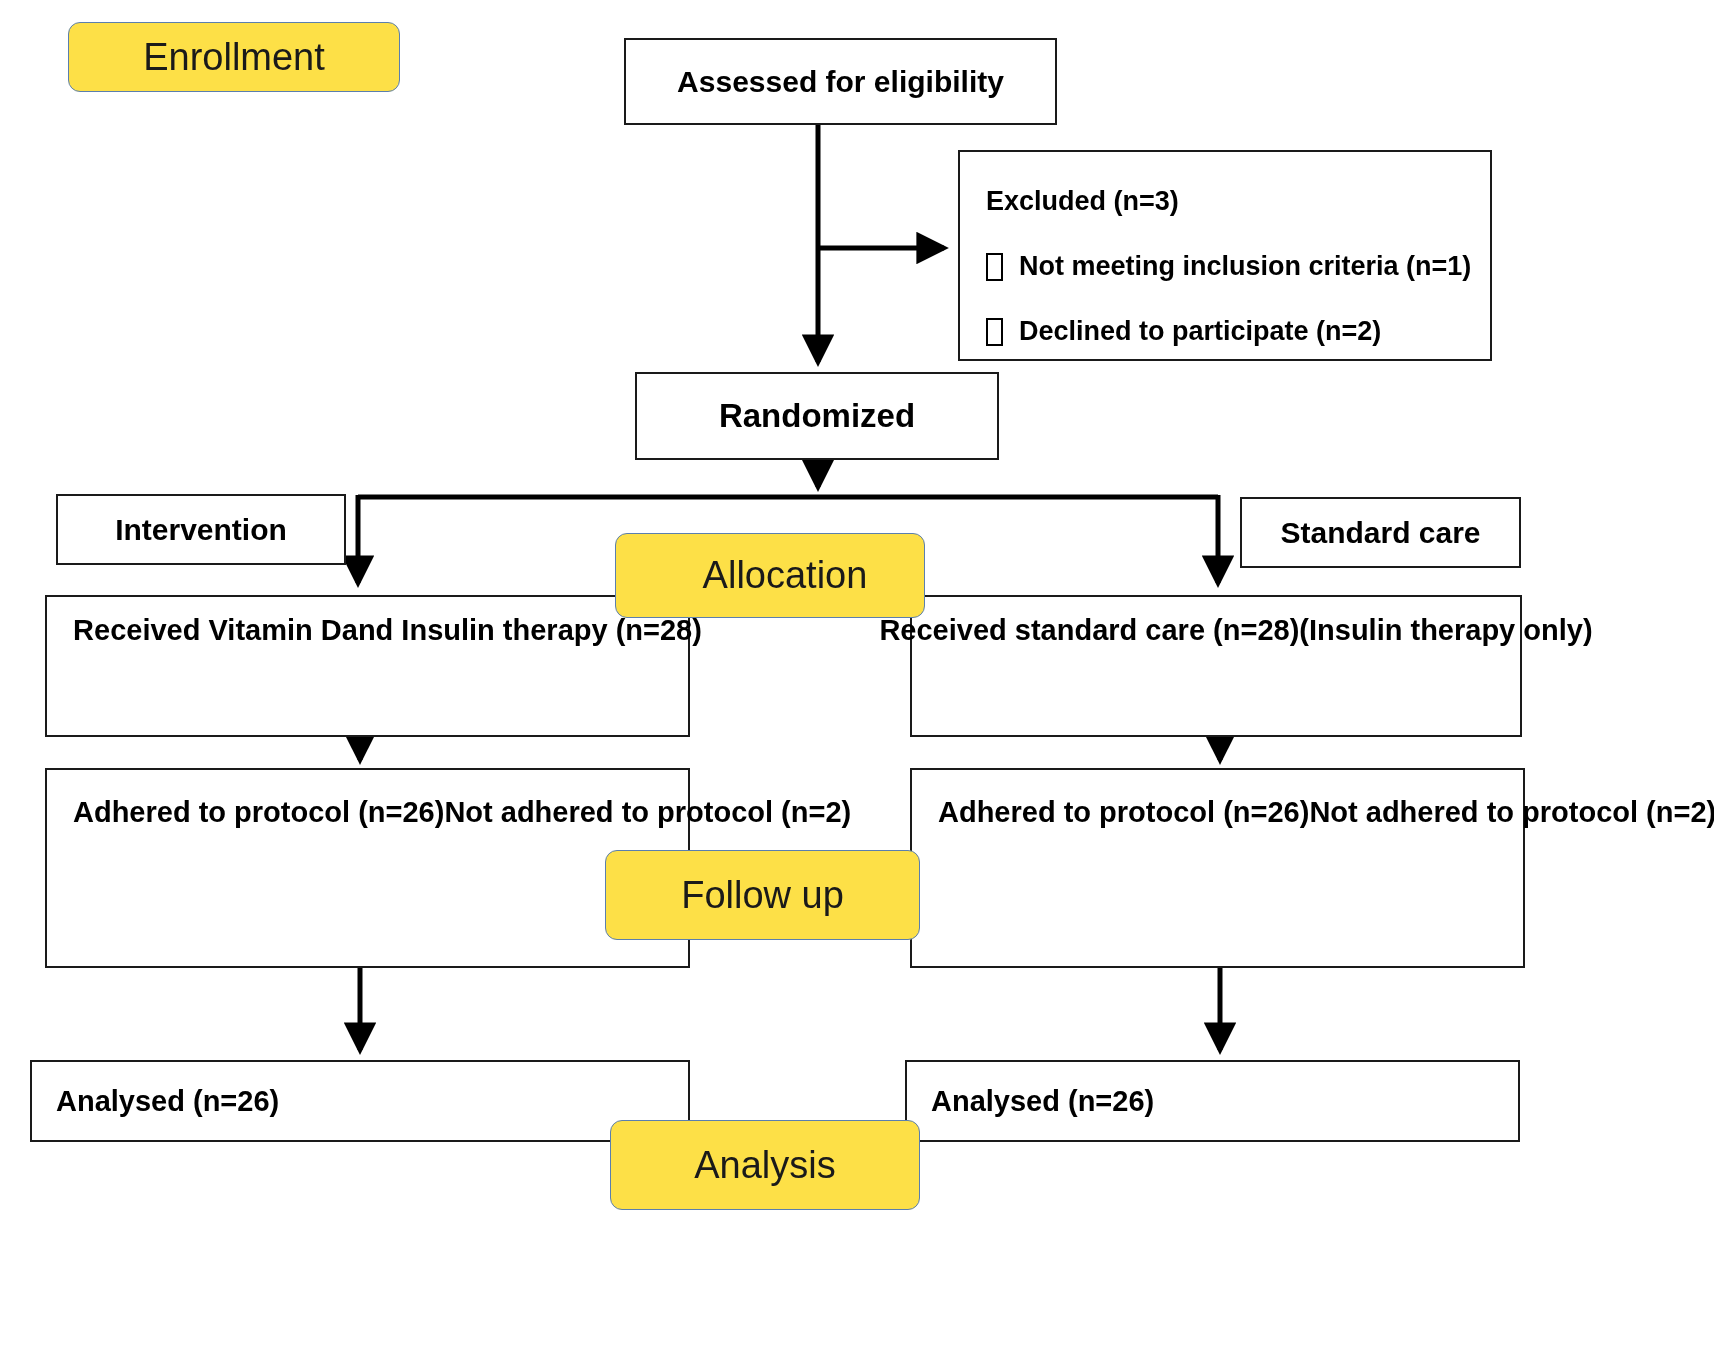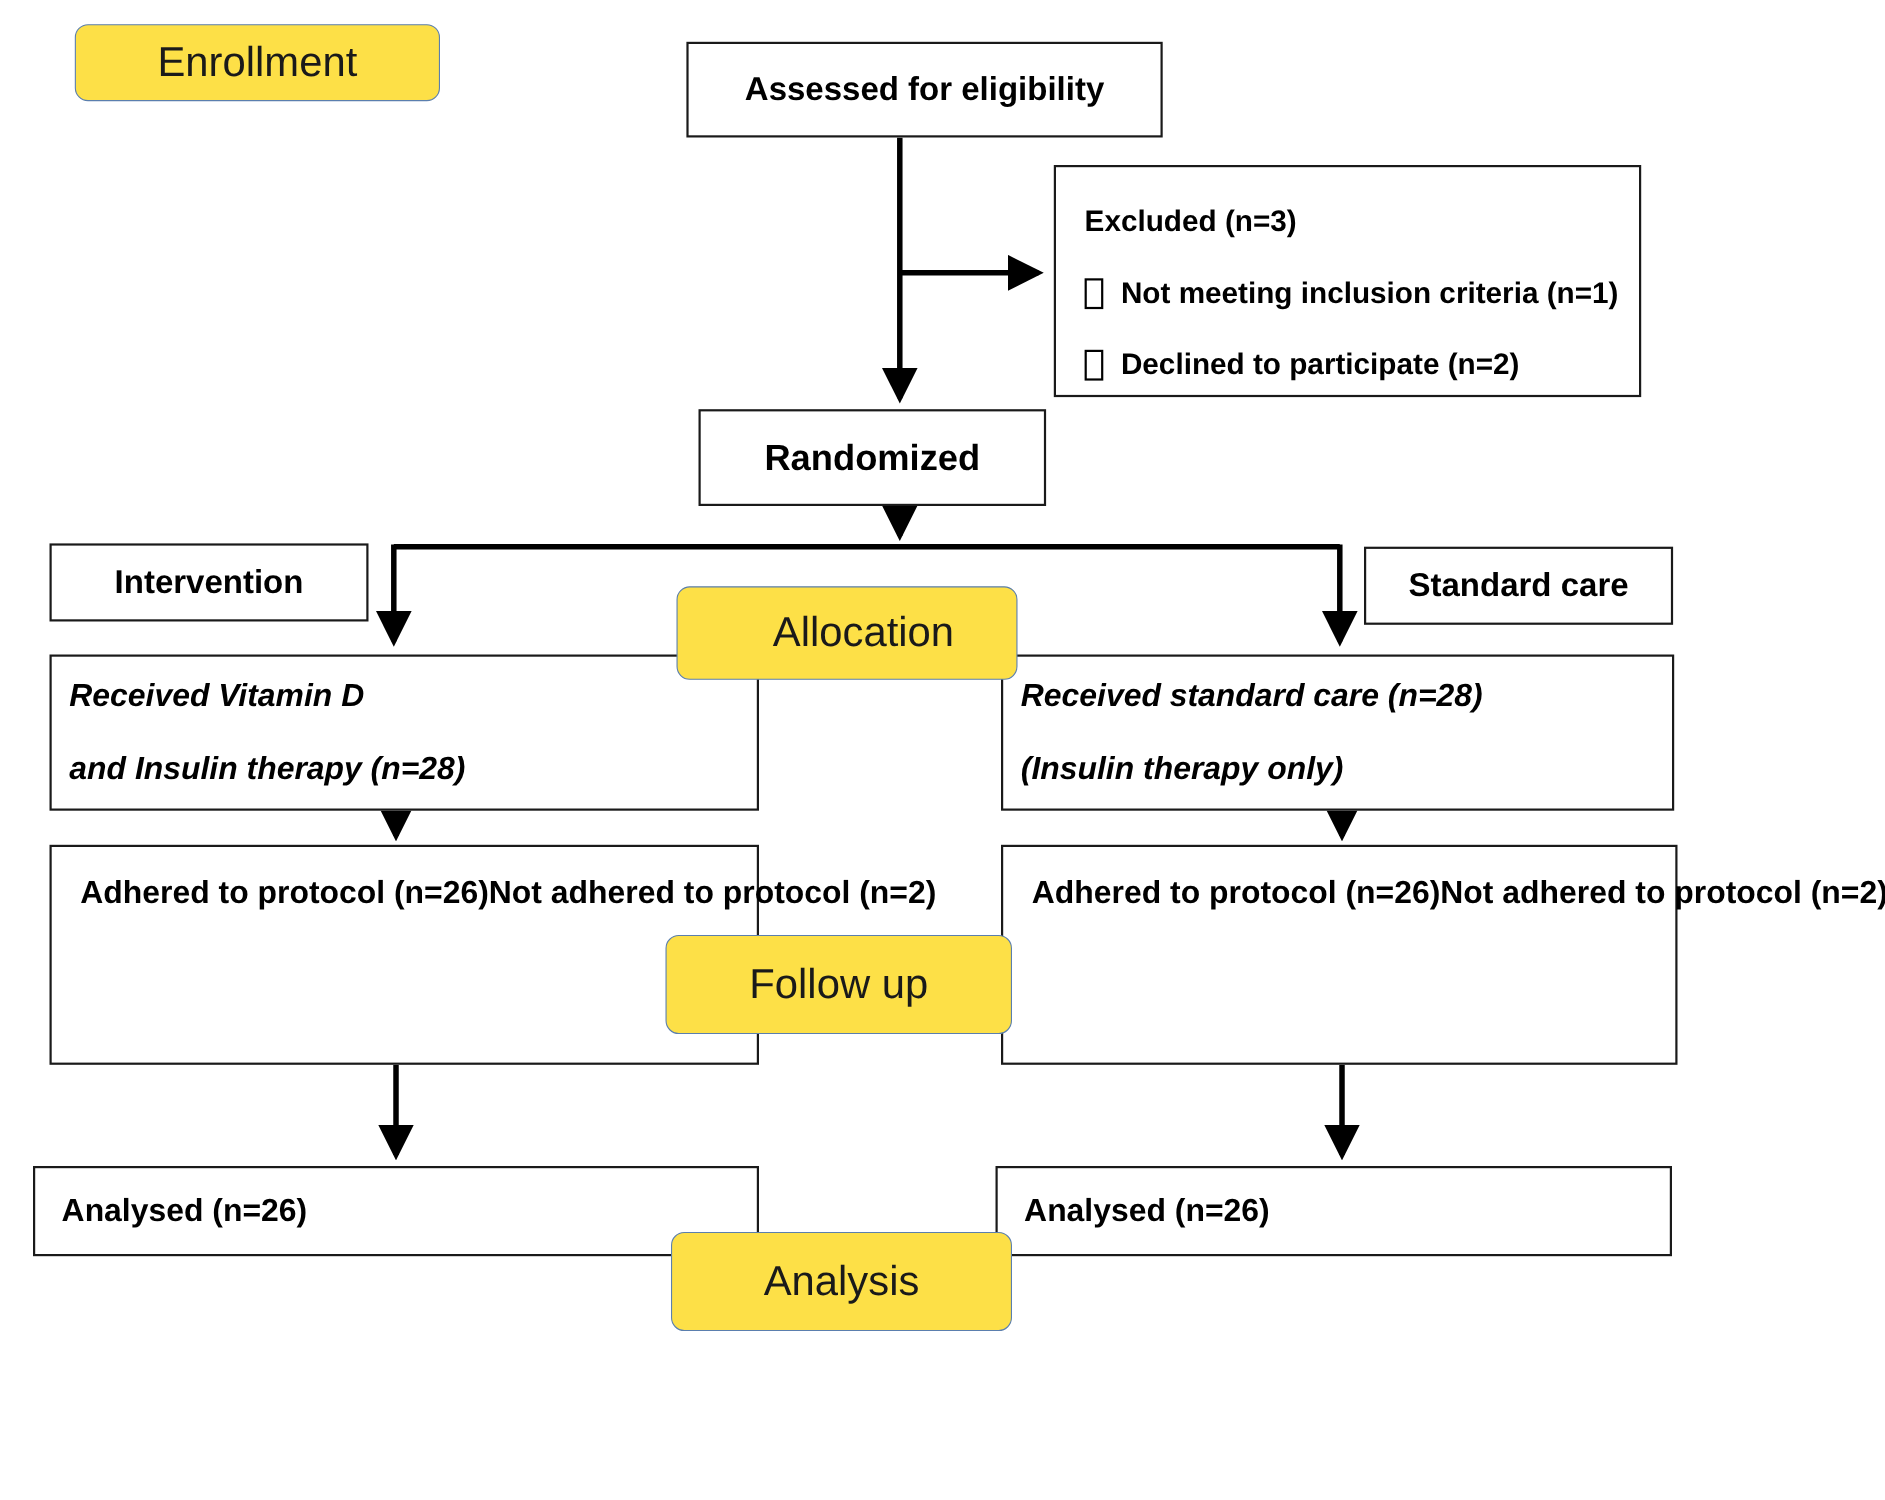--- a/index.html
+++ b/index.html
@@ -43,24 +43,23 @@
     justify-content: flex-start;
     padding: 24px 20px 0 26px;
   }
   .wbox.lines .line {
     line-height: 36px;
     margin-bottom: 31px;
     white-space: nowrap;
   }
   .wbox.vcenter-lines {
     display: flex;
-    flex-direction: column;
+    flex-direction: row;
     justify-content: center;
-    padding-left: 16px;
-    font-style: italic;
+    padding-left: 40px;
   }
   .wbox.vcenter-lines .line {
     line-height: 36px;
     margin: 15px 0;
     white-space: nowrap;
   }
   .wbox.single {
     display: flex;
     align-items: center;
     padding-left: 24px;
@@ -153,23 +152,23 @@
     <div class="excluded-item">
       <span class="tofu"></span>
       <span>Not meeting inclusion criteria (n=1)</span>
     </div>
     <div class="excluded-item">
       <span class="tofu"></span>
       <span>Declined to participate (n=2)</span>
     </div>
   </div>
 
-  <div class="wbox center fs33" style="left:635px; top:372px; width:316px; height:88px;">Randomized</div>
+  <div class="wbox center fs33" style="left:635px; top:372px; width:364px; height:88px;">Randomized</div>
 
-  <div class="wbox center fs30" style="left:45px; top:494px; width:290px; height:71px;">Intervention</div>
+  <div class="wbox center fs30" style="left:56px; top:494px; width:290px; height:71px;">Intervention</div>
 
   <div class="wbox center fs30" style="left:1240px; top:497px; width:281px; height:71px;">Standard care</div>
 
   <div class="wbox vcenter-lines fs28" style="left:45px; top:595px; width:645px; height:142px;">
     <div class="line">Received Vitamin D</div>
     <div class="line">and Insulin therapy (n=28)</div>
   </div>
 
   <div class="wbox vcenter-lines fs28" style="left:910px; top:595px; width:612px; height:142px;">
     <div class="line">Received standard care (n=28)</div>

